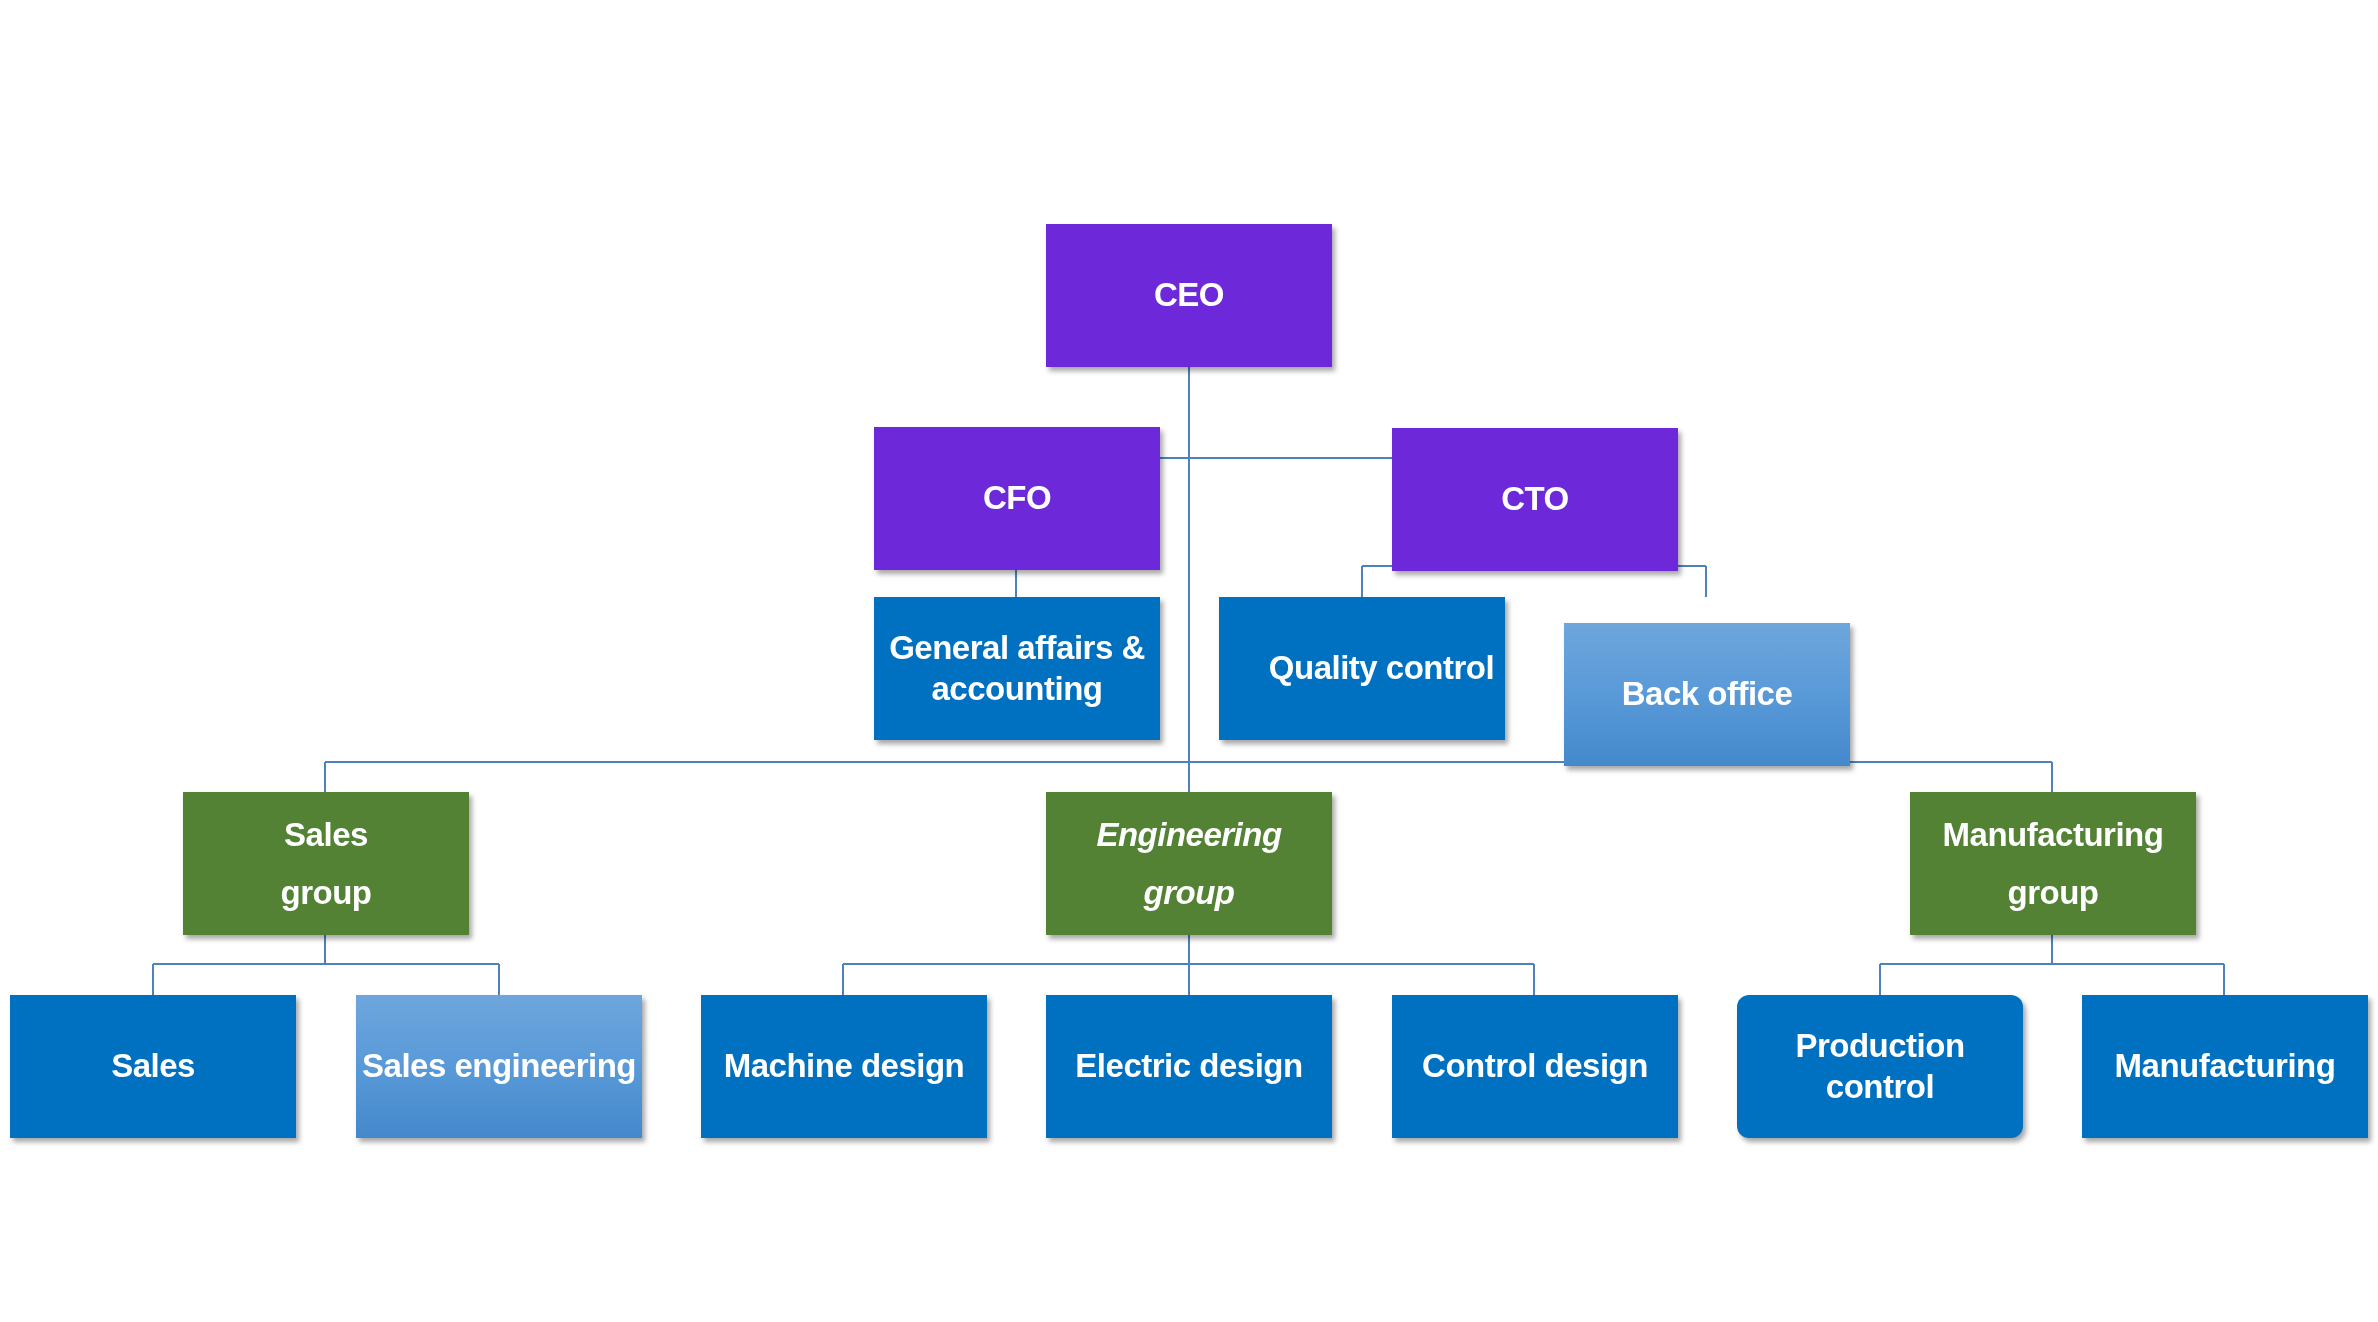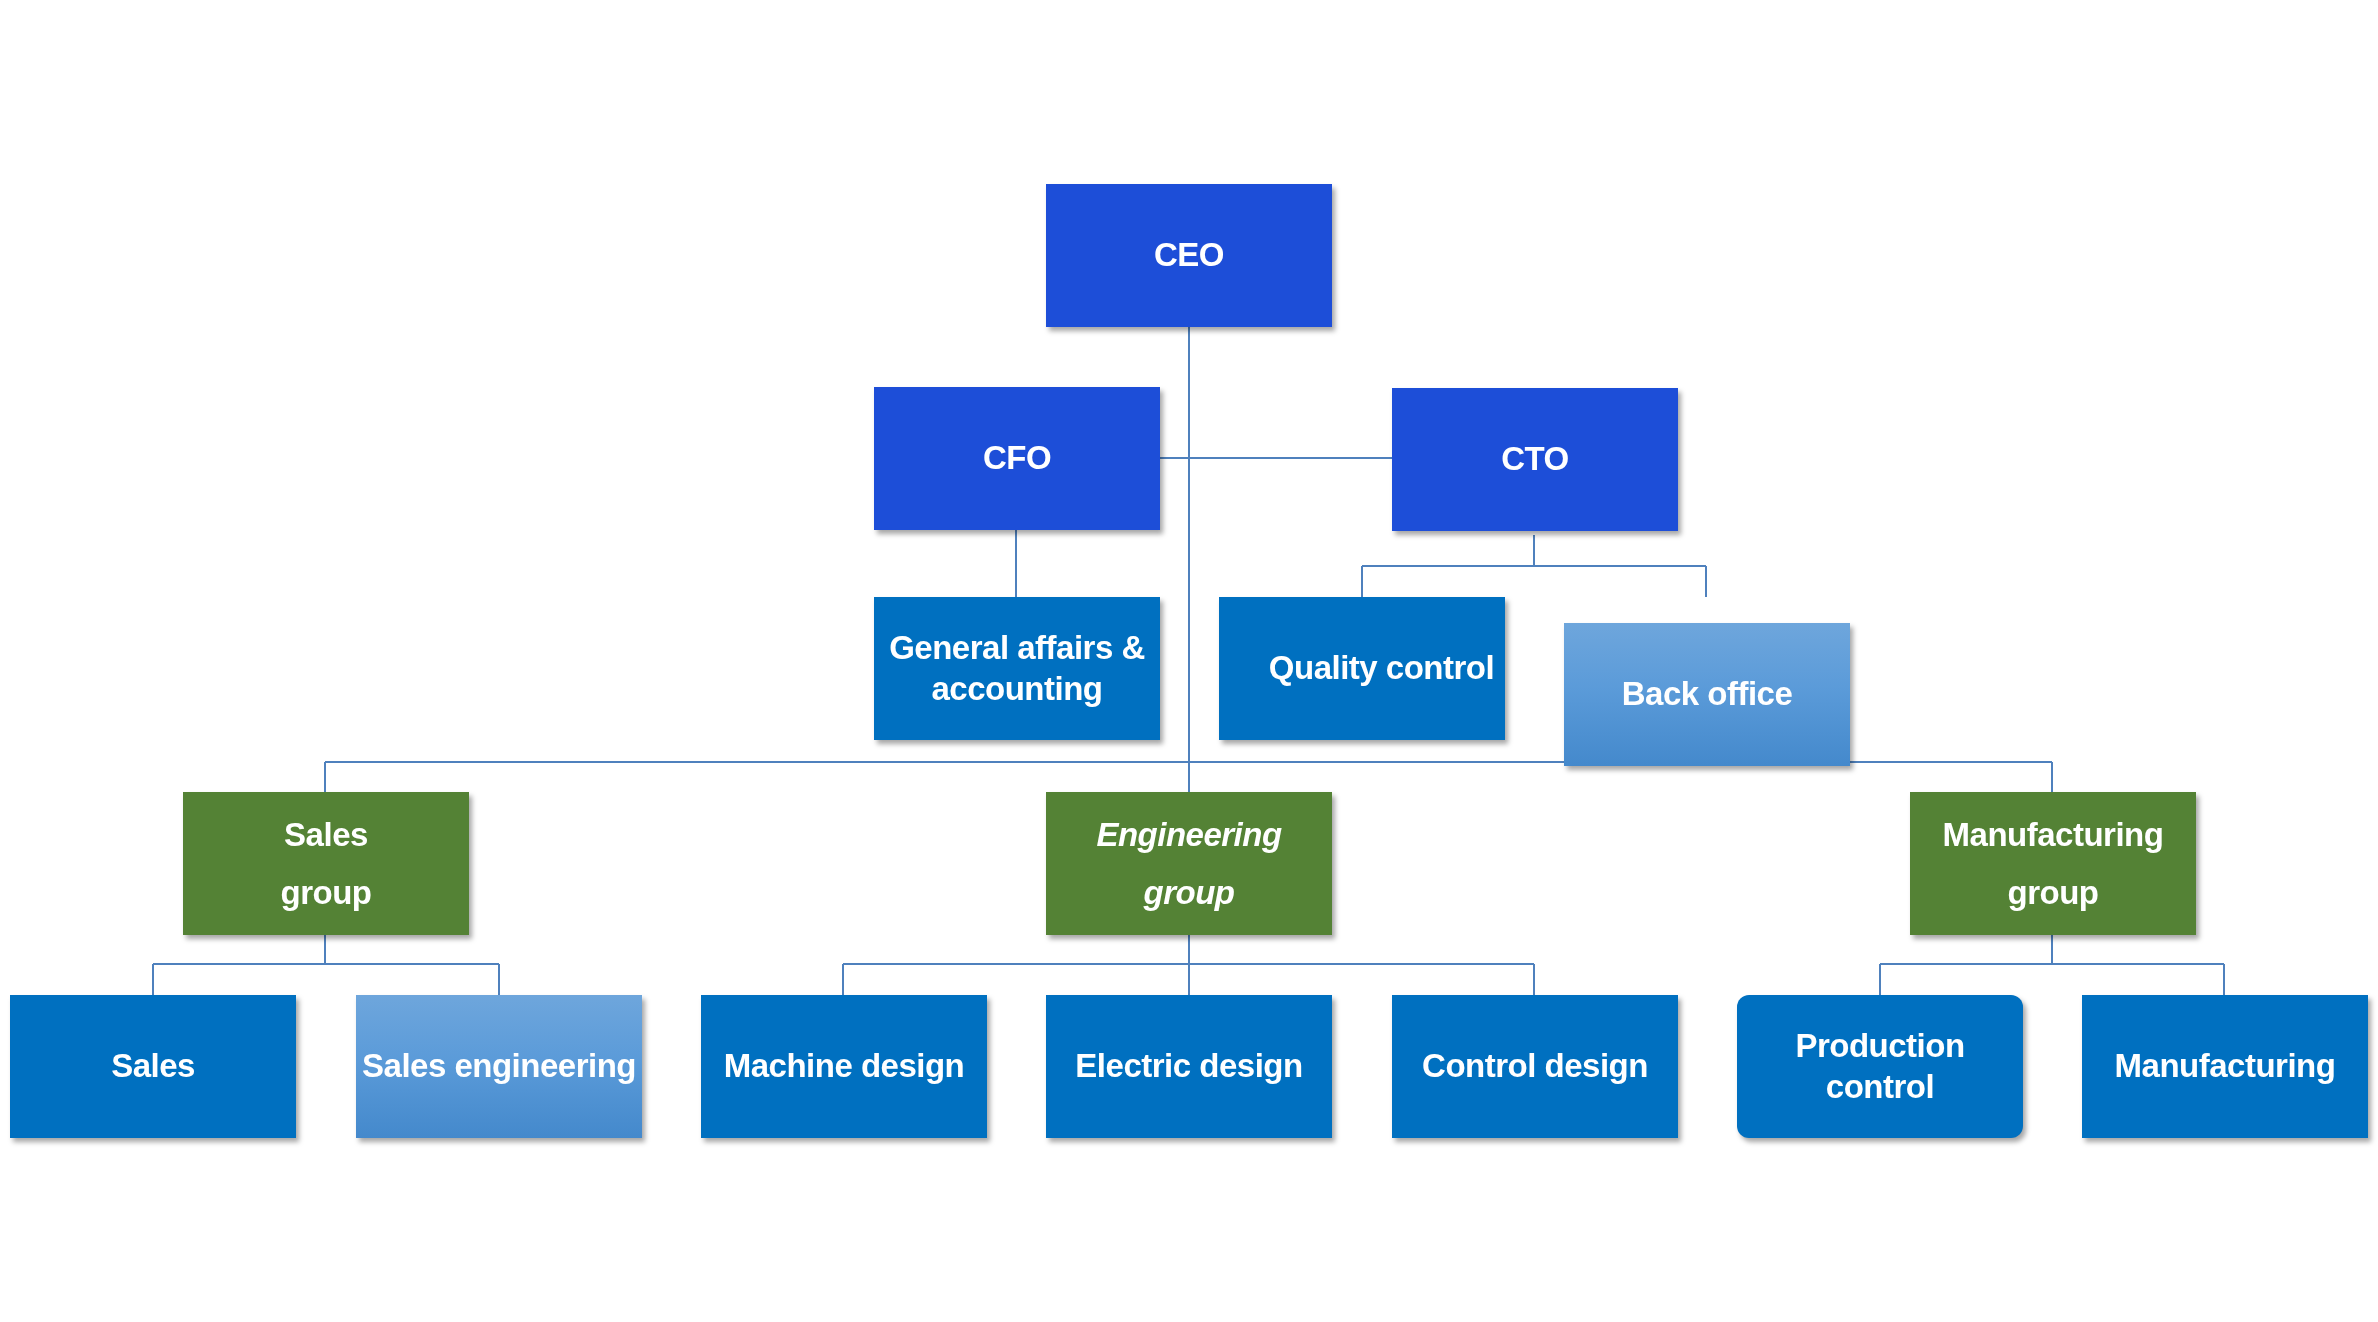--- a/index.html
+++ b/index.html
@@ -6,21 +6,21 @@
     body { width: 2378px; height: 1322px; position: relative; overflow: hidden;
            font-family: "Liberation Sans", "DejaVu Sans", sans-serif; }
     #connectors { position: absolute; left: 0; top: 0; width: 2378px; height: 1322px; }
     #connectors line { stroke: #4f81bd; stroke-width: 2; }
     .node { position: absolute; width: 286px; height: 143px; display: flex;
             align-items: center; justify-content: center; text-align: center;
             color: #ffffff; font-weight: bold; font-size: 33px; line-height: 1.22;
             box-shadow: 3px 4px 5px rgba(0,0,0,0.35); box-sizing: border-box; padding: 0 6px;
             letter-spacing: -0.5px; }
     .node span { white-space: pre-line; }
-    .exec  { background: #1d4ed8; }
+    .exec  { background: #6d28d9; margin-top: 40px; }
     .dept  { background: #0070c0; }
     .light { background: linear-gradient(to bottom, #6ea6dc 0%, #5b9bd9 45%, #4489cc 100%); }
     .group { background: #548235; line-height: 1.75; }
   </style>
 </head>
 <body>
 
 <svg id="connectors" xmlns="http://www.w3.org/2000/svg">
 
   <line x1="1189" y1="327" x2="1189" y2="792"></line>

